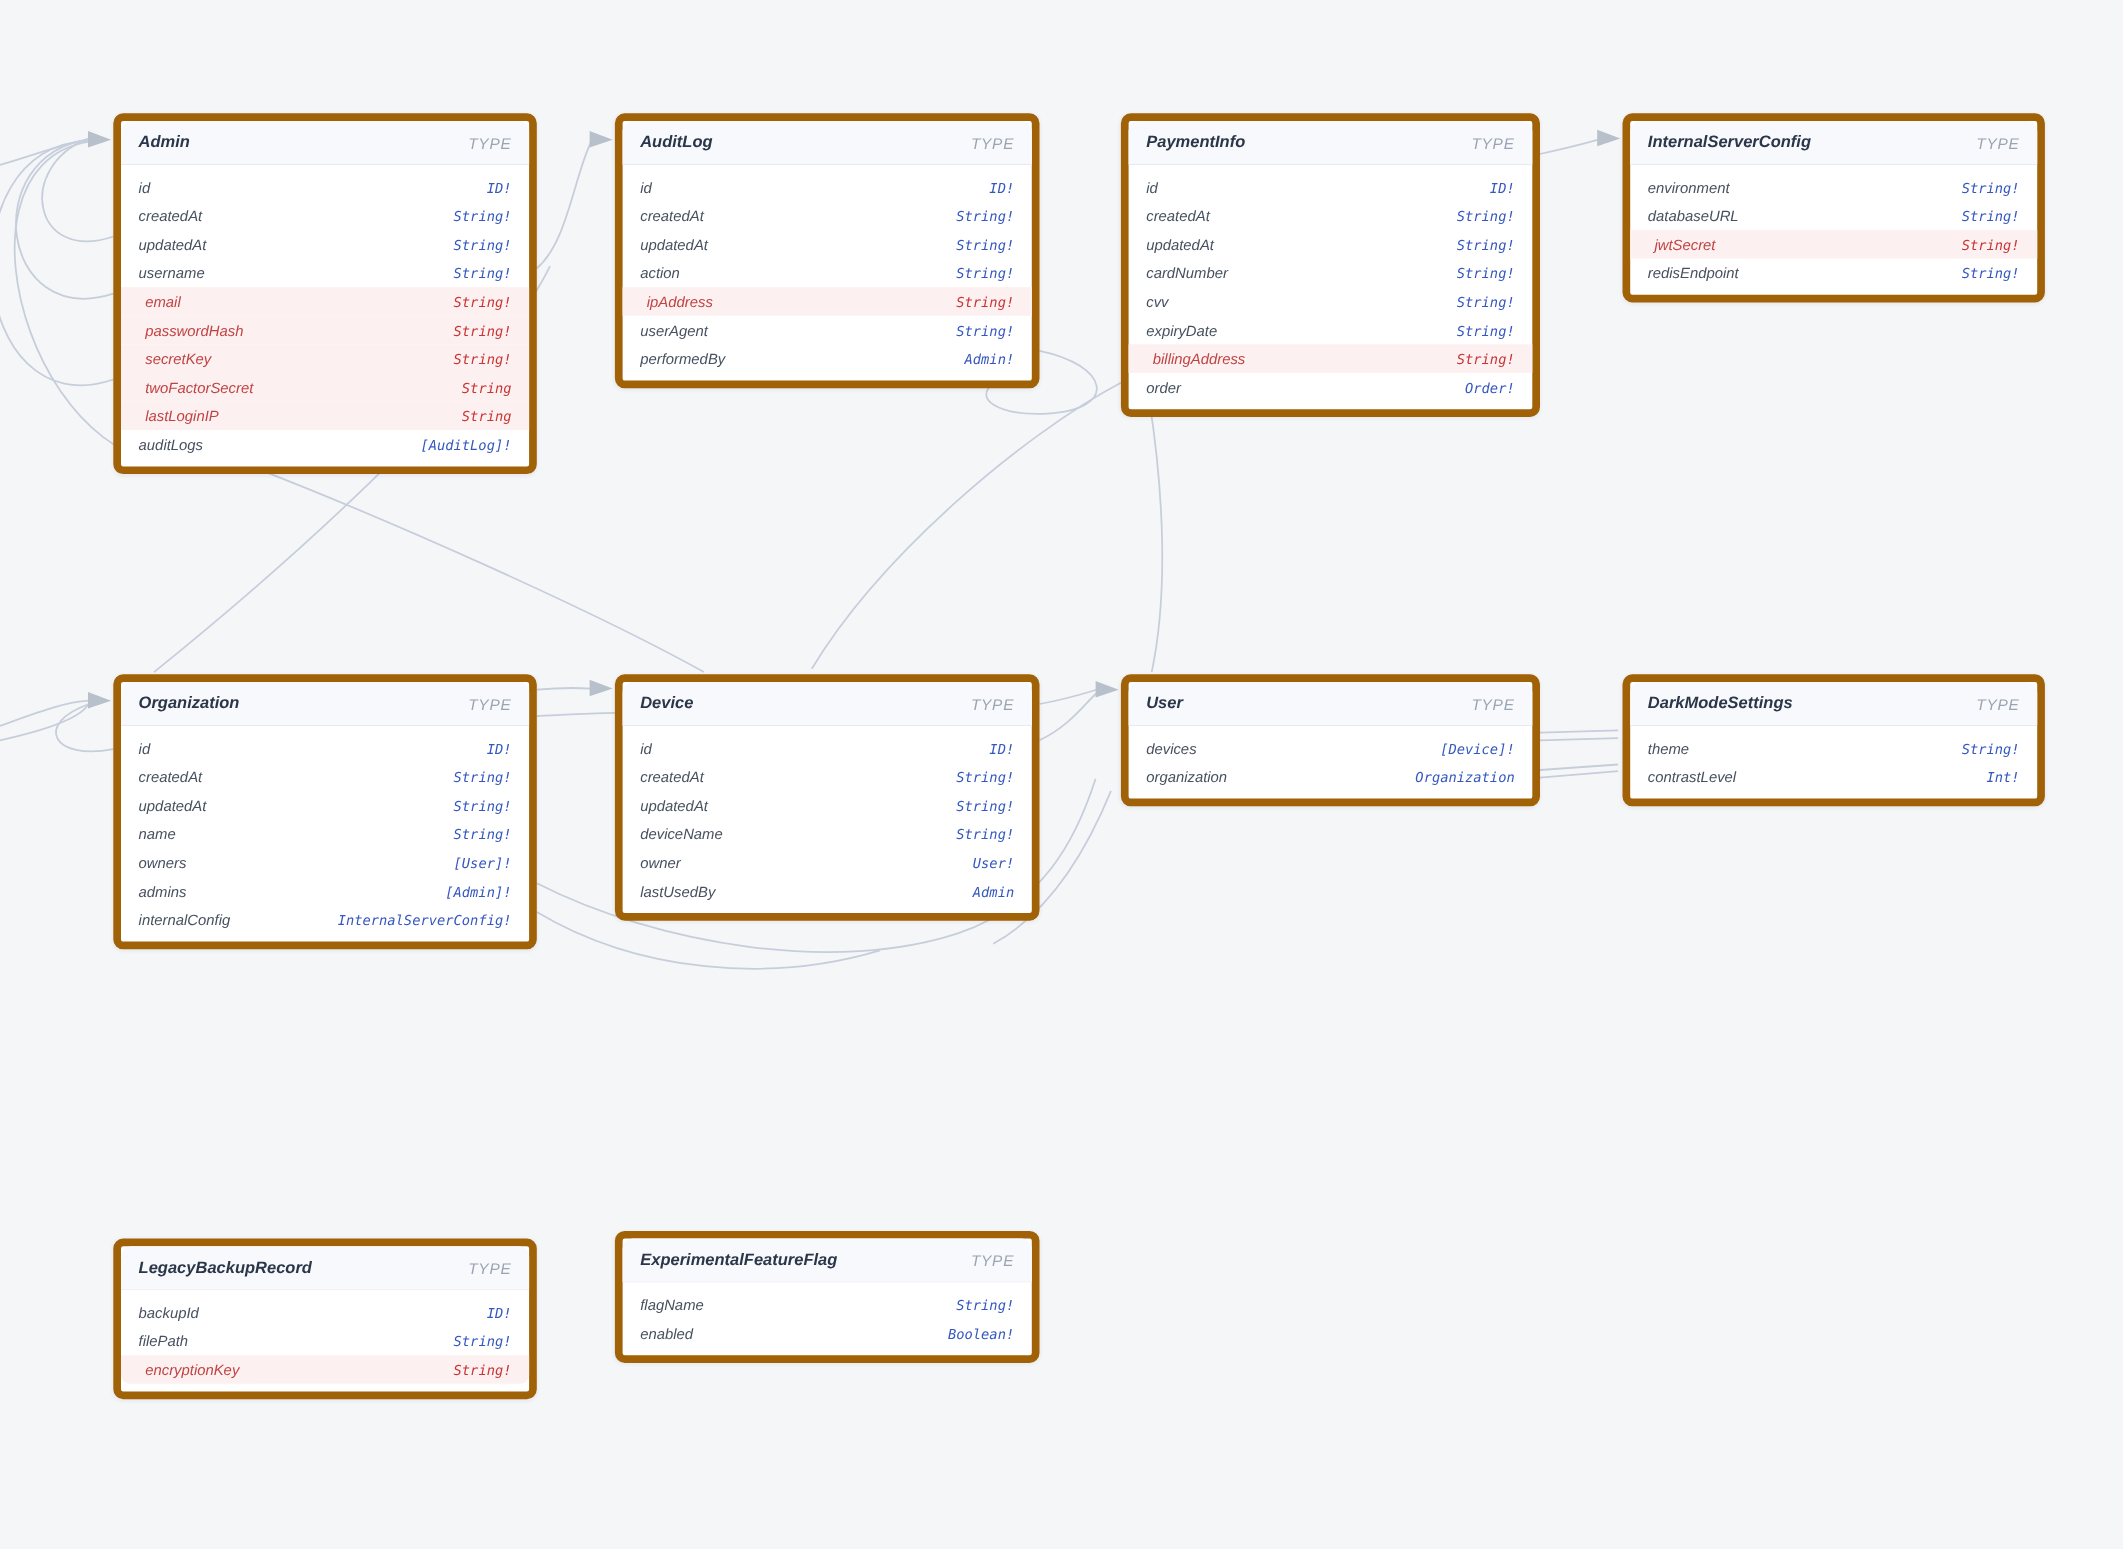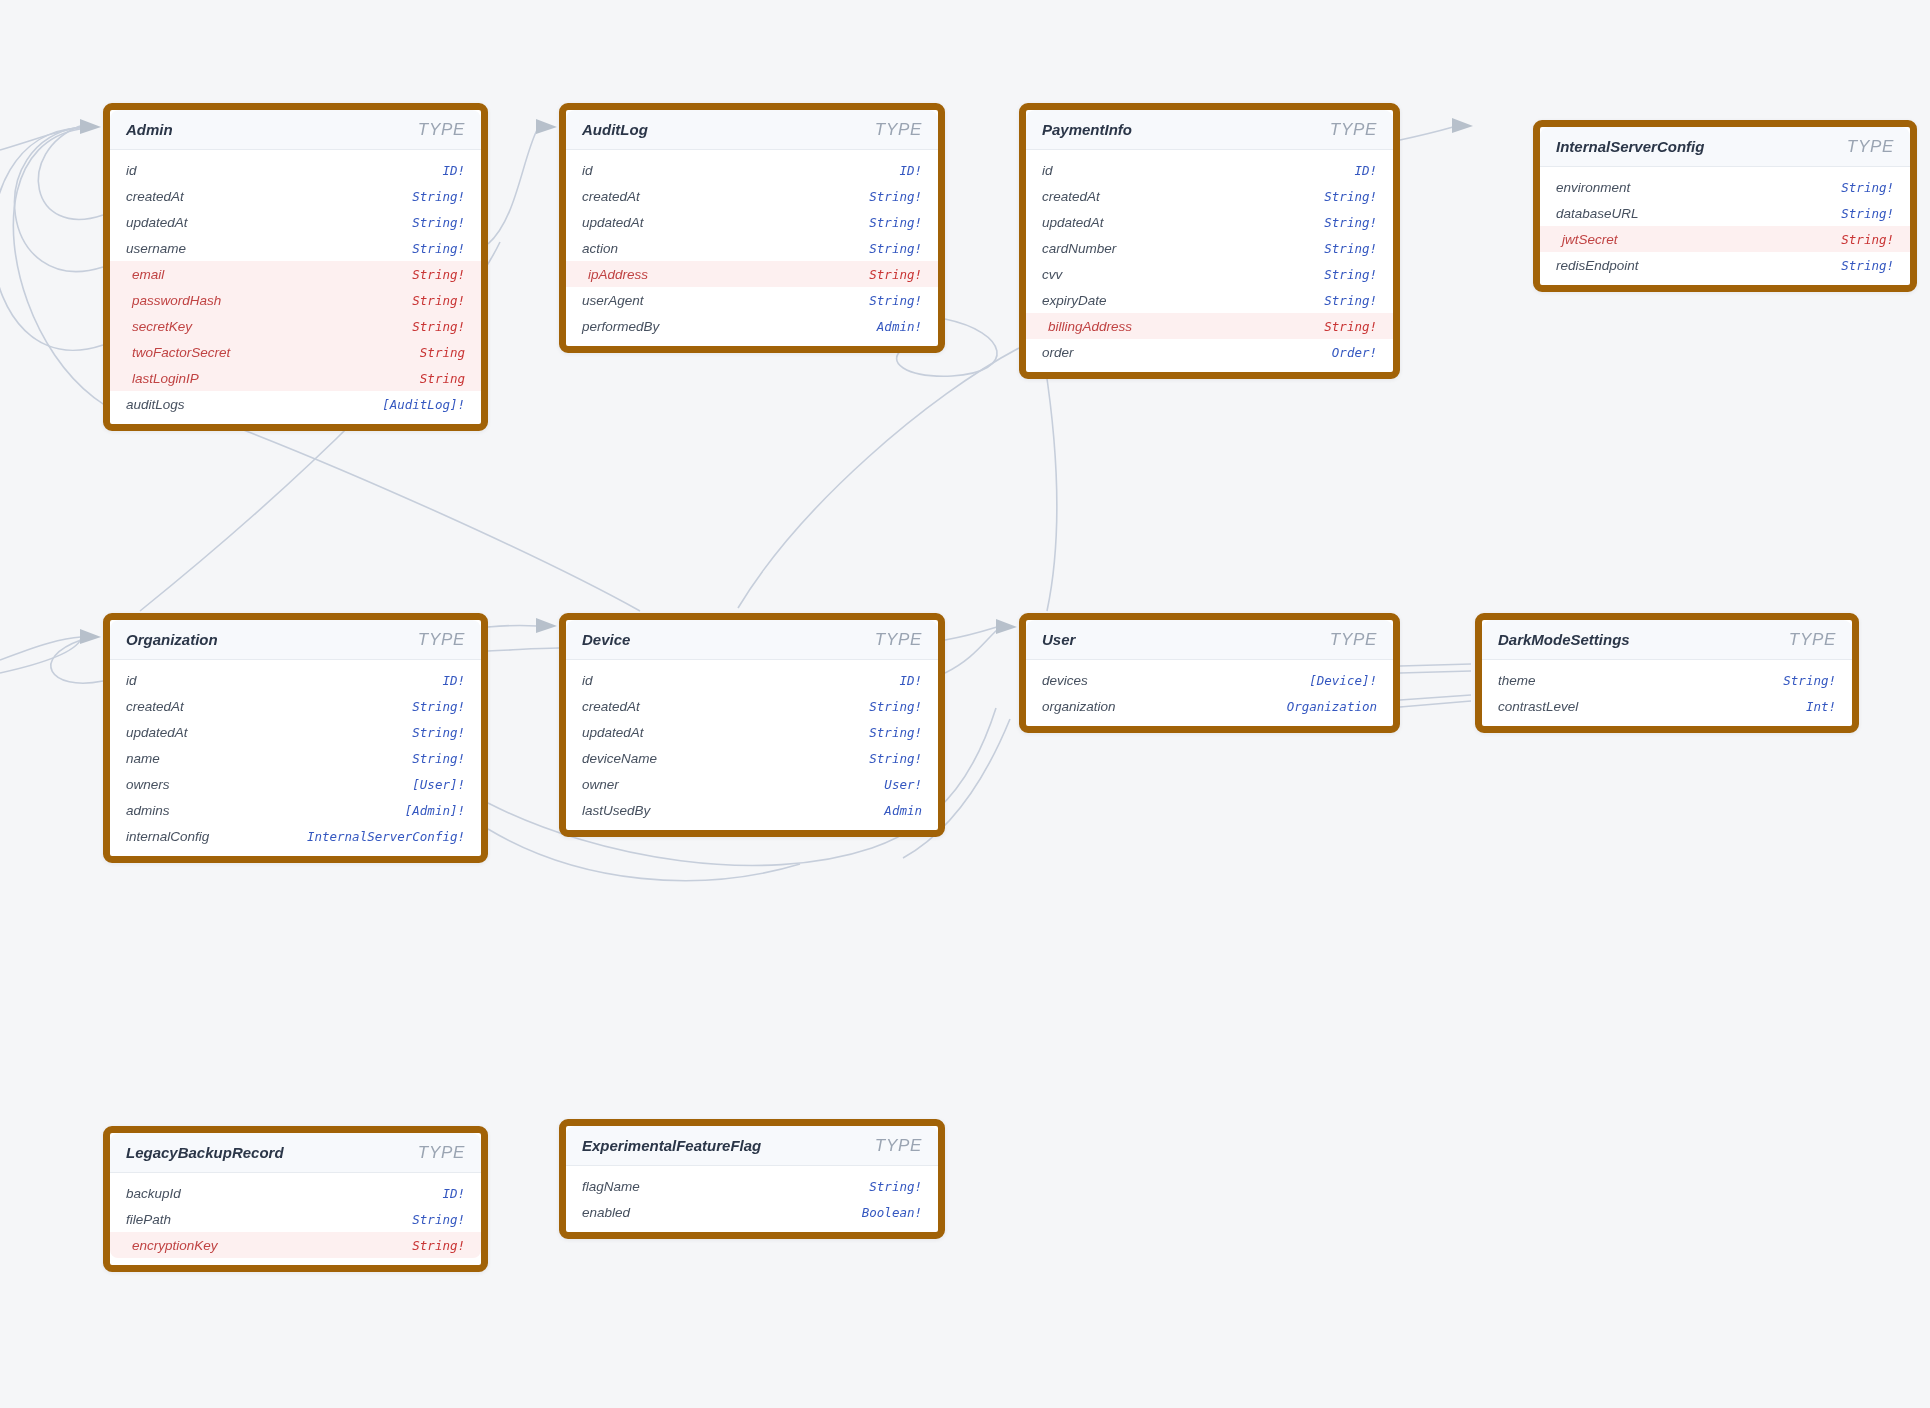--- a/index.html
+++ b/index.html
@@ -27,21 +27,21 @@
     box-sizing:border-box;
     font-style:italic;
   }
   .card-h{
     display:flex;justify-content:space-between;align-items:center;
     height:40px;padding:0 16px;
     background:#f7f9fc;border-bottom:1px solid #e7ebf0;
     border-radius:9px 9px 0 0;box-sizing:border-box;
   }
   .ename{font-weight:700;font-size:15px;color:#2b3648;}
-  .tcol{font-size:17px;color:#9aa4b2;letter-spacing:.7px;}
+  .tcol{font-size:14px;color:#9aa4b2;letter-spacing:.7px;}
   .fields{list-style:none;margin:0;padding:7px 0;}
   .frow{
     display:flex;justify-content:space-between;align-items:center;
     height:26px;padding:0 16px;
   }
   .frow .fname{font-size:13.5px;color:#46505f;}
   .frow .ftype{font-family:"DejaVu Sans Mono",monospace;font-size:12.5px;color:#3457c0;}
   .frow.sensitive{background:#fdf0f0;padding-left:22px;}
   .frow.sensitive .fname{color:#c04343;}
   .frow.sensitive .ftype{color:#c93434;}
@@ -207,21 +207,21 @@
           <li class="frow sensitive">
             <span class="fname">billingAddress</span>
             <span class="ftype">String!</span>
           </li>
           <li class="frow">
             <span class="fname">order</span>
             <span class="ftype">Order!</span>
           </li>
         </ul>
       </section>
-      <section class="card" style="left: 1533px; top: 103px; width: 384px; margin-top: 17px;">
+      <section class="card" style="left: 1475px; top: 103px; width: 384px;">
         <header class="card-h">
           <span class="ename">InternalServerConfig</span>
           <span class="tcol">TYPE</span>
         </header>
         <ul class="fields">
           <li class="frow">
             <span class="fname">environment</span>
             <span class="ftype">String!</span>
           </li>
           <li class="frow">

